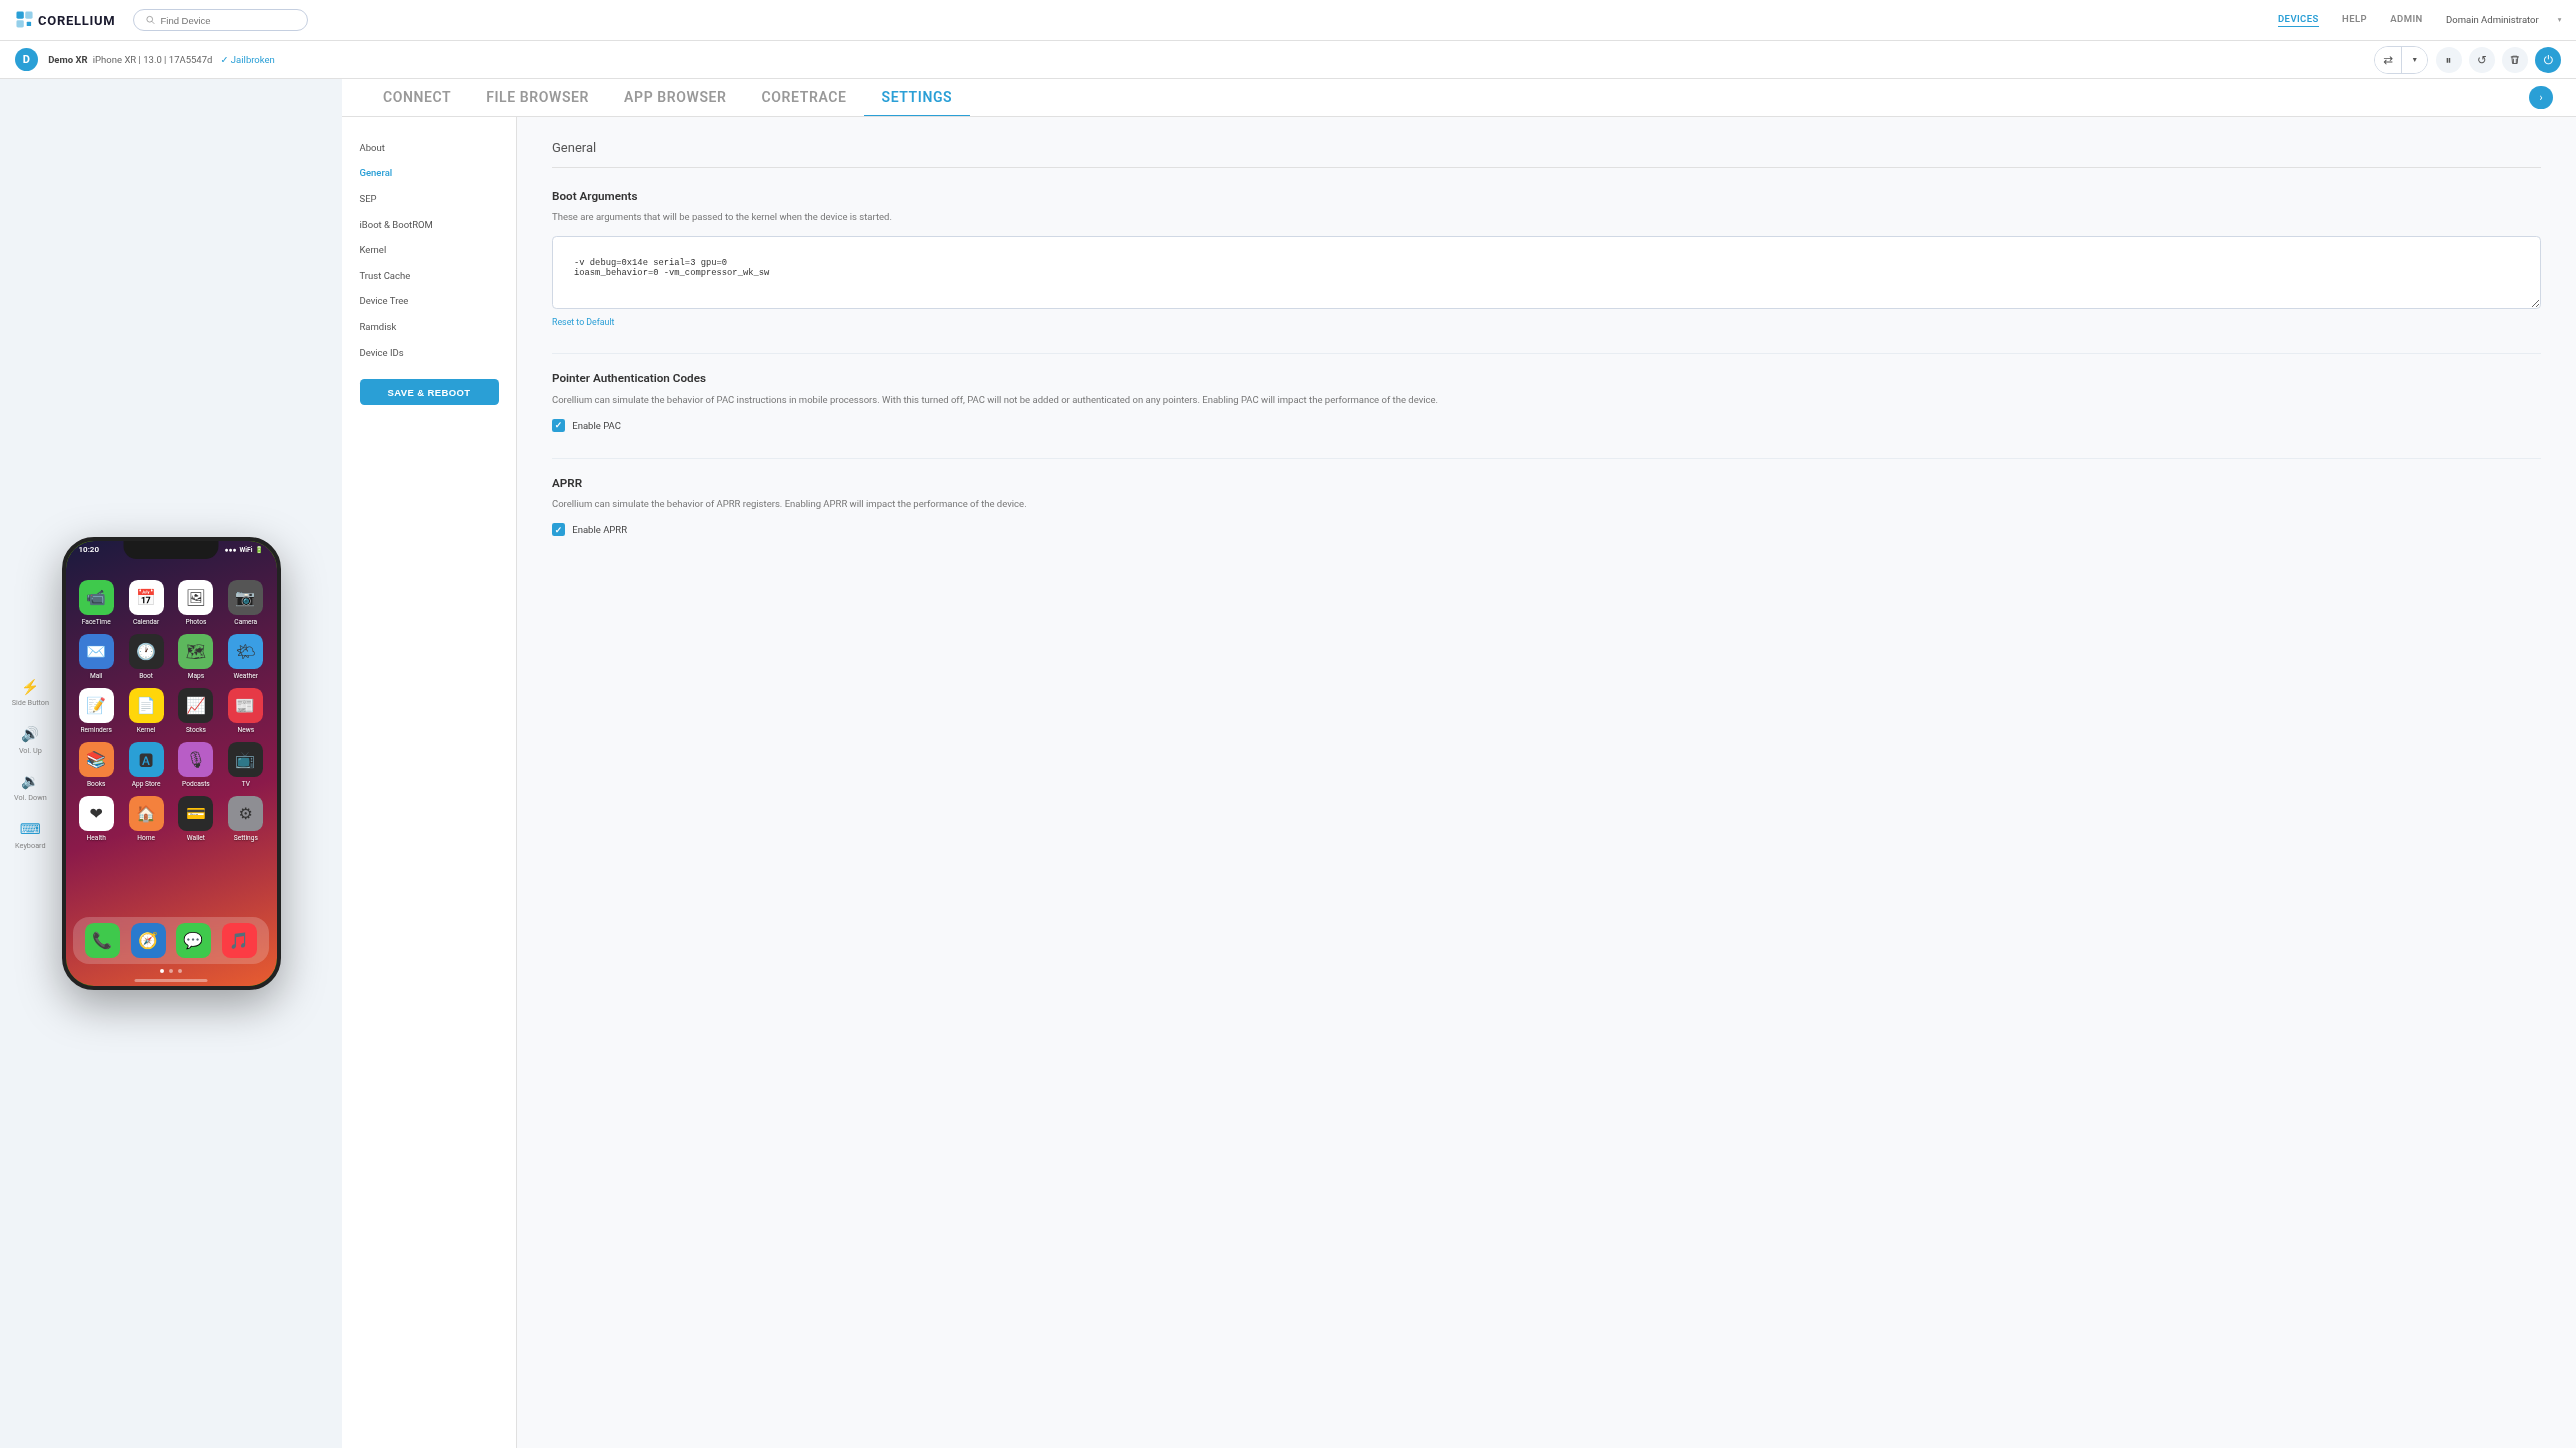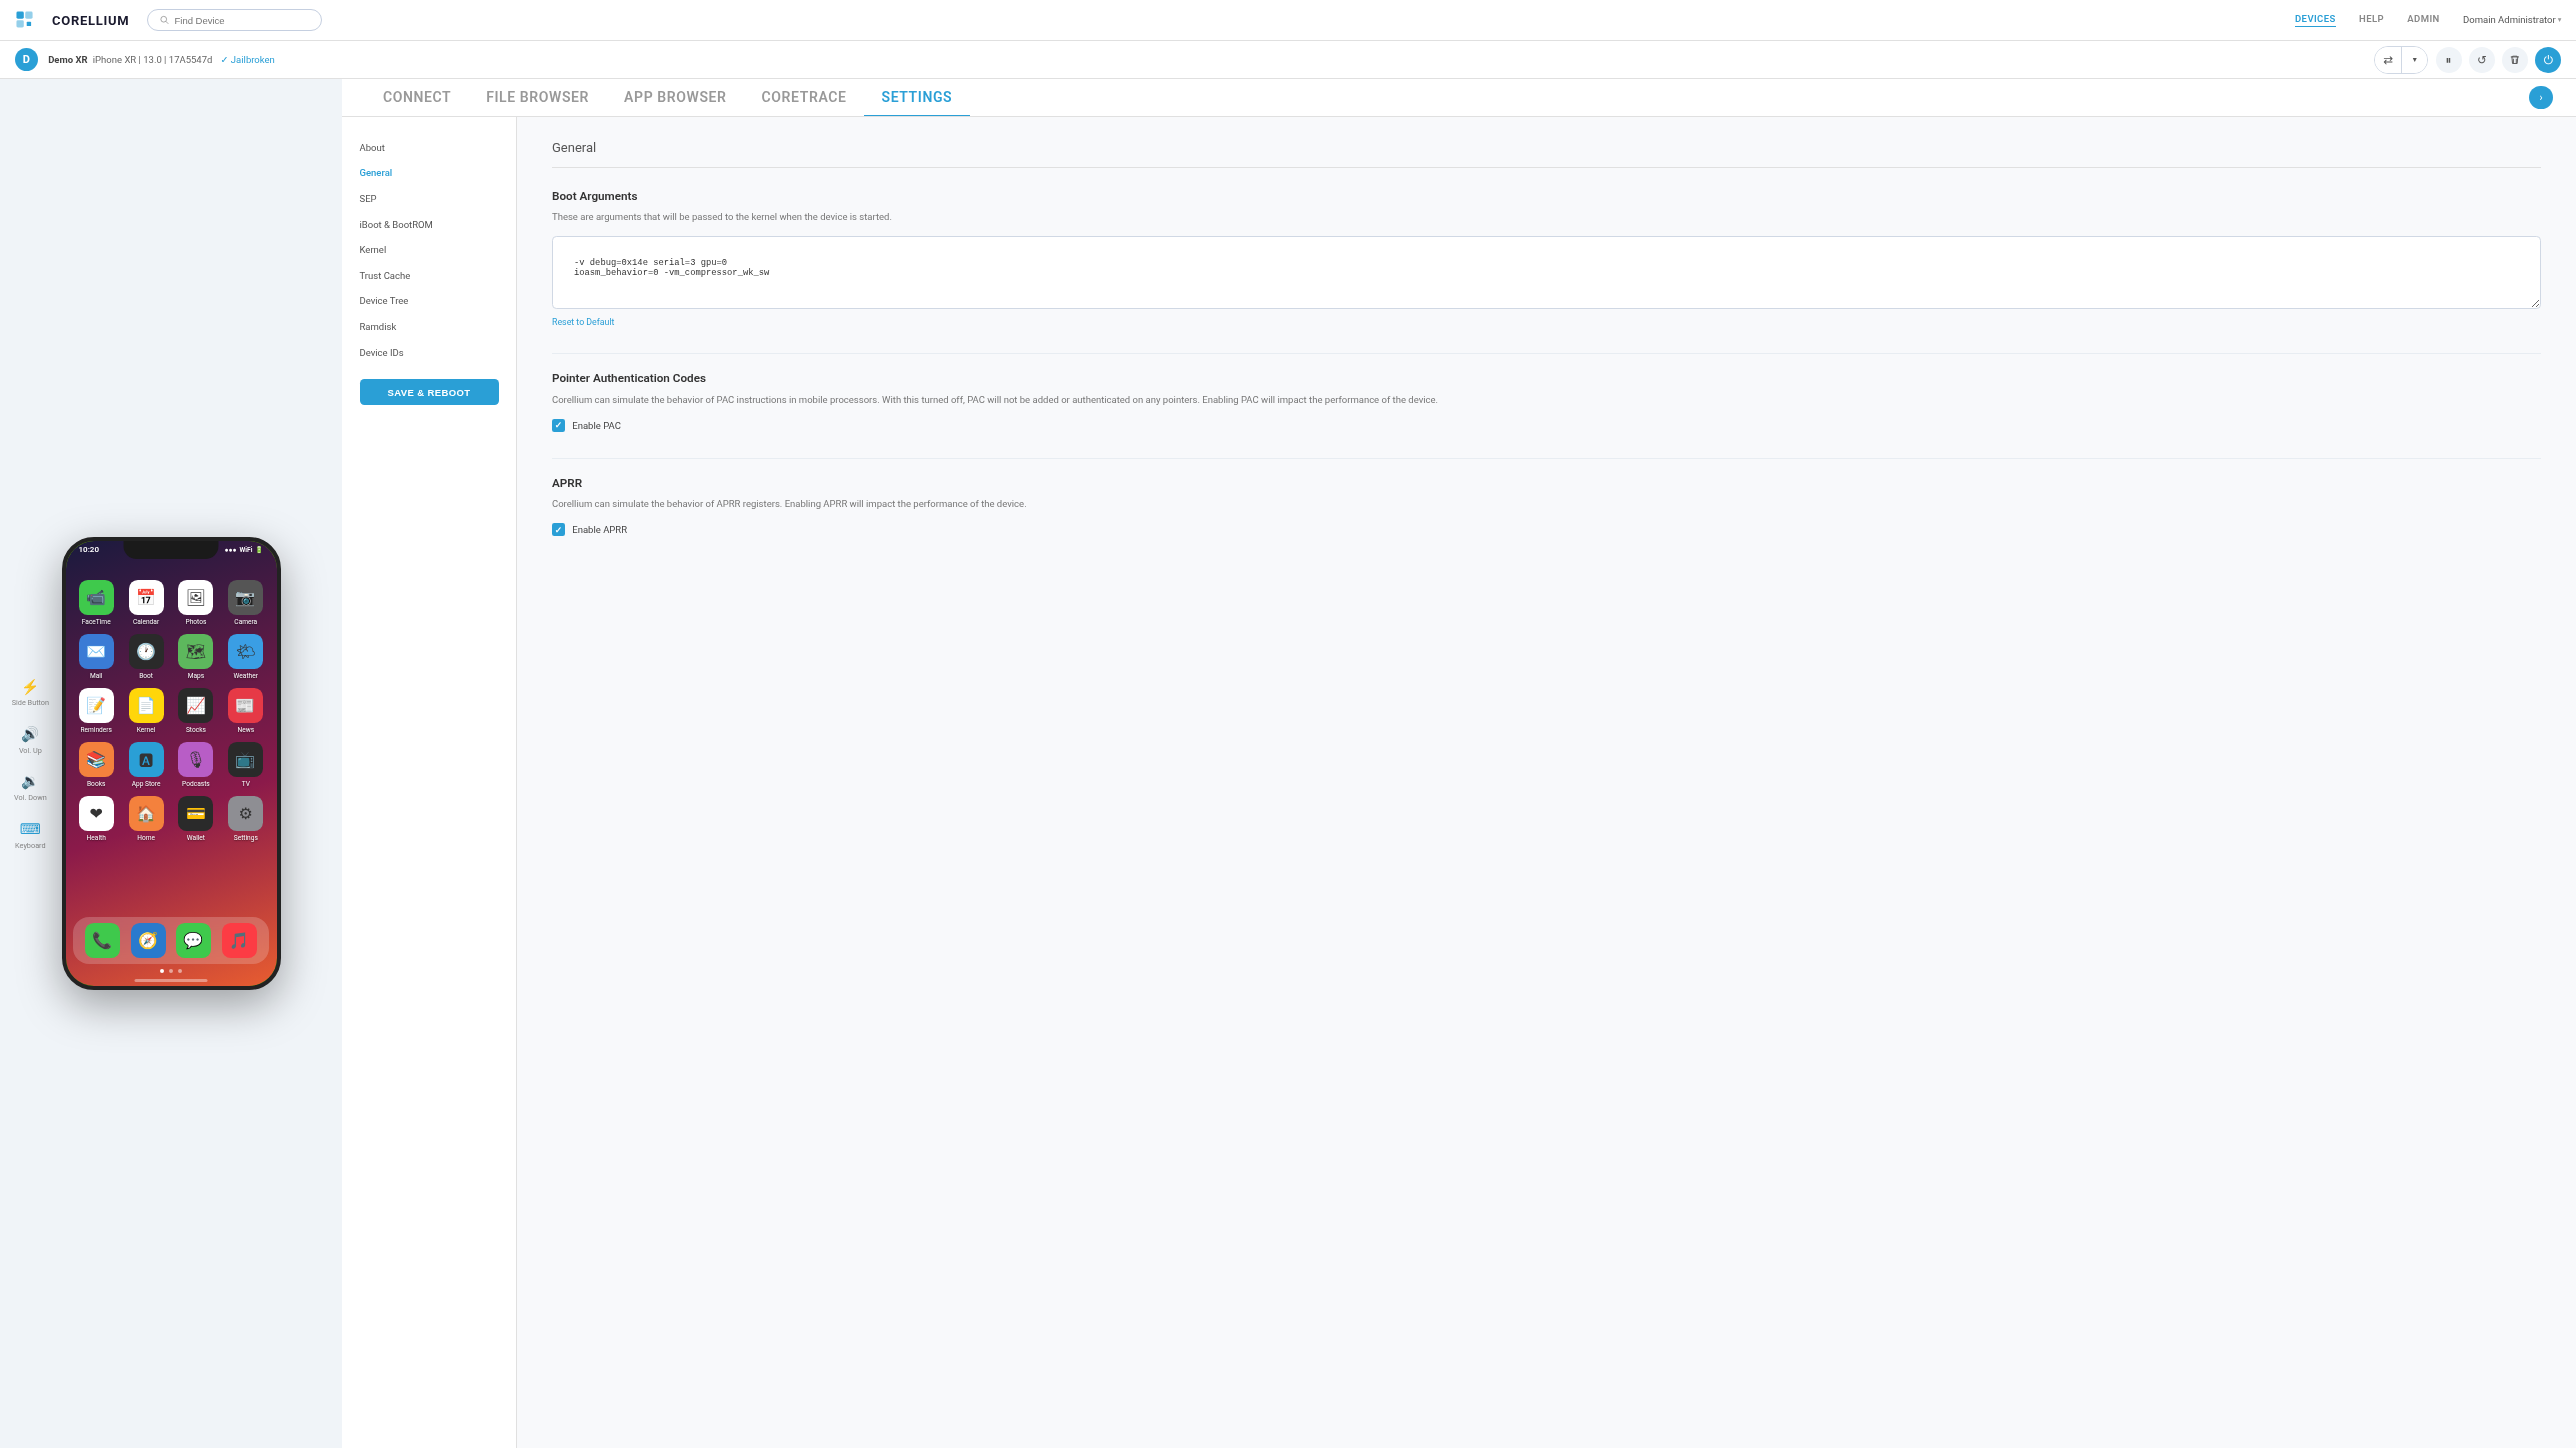--- a/index.html
+++ b/index.html
@@ -3,32 +3,32 @@
   <meta charset="utf-8">
   <style>
     * { box-sizing: border-box; margin: 0; padding: 0; }
     body { font-family: -apple-system, BlinkMacSystemFont, 'Segoe UI', Roboto, sans-serif; background: #f5f7fa; color: #333; font-size: 10.2px; }
 
     
     .top-nav {
       display: flex; align-items: center; background: #fff; border-bottom: 0.7px solid #e0e0e0;
       padding: 0 14.6px; height: 41px; position: relative; z-index: 10;
     }
-    .logo { display: flex; align-items: center; gap: 17px; margin-right: 17.5px; }
+    .logo { display: flex; align-items: center; gap: 3px; margin-right: 17.5px; }
     .logo-icon { width: 20.5px; height: 20.5px; }
     .logo-text { font-size: 13px; font-weight: 700; color: #1a1a2e; letter-spacing: 0.7px; }
     .search-bar {
       display: flex; align-items: center; border: 1.1px solid #c5cfe0; border-radius: 17.5px;
       padding: 4.4px 11.7px; gap: 5.8px; width: 175px; background: #fff;
     }
     .search-bar input { border: none; outline: none; font-size: 9.5px; color: #555; width: 100%; background: transparent; }
     .nav-right { margin-left: auto; display: flex; align-items: center; gap: 23.4px; }
     .nav-link { font-size: 9.5px; font-weight: 600; color: #888; cursor: pointer; letter-spacing: 0.4px; text-decoration: none; padding-bottom: 2.9px; }
     .nav-link.active { color: #2a9fd6; border-bottom: 1.5px solid #2a9fd6; }
-    .nav-user { font-size: 9.5px; color: #555; cursor: pointer; display: flex; align-items: center; gap: 2px; }
+    .nav-user { font-size: 9.5px; color: #555; cursor: pointer; display: flex; align-items: center; gap: 19px; }
     .nav-chevron { font-size: 7.3px; color: #999; }
 
     
     .device-header {
       display: flex; align-items: center; background: #fff; border-bottom: 0.7px solid #e0e0e0;
       padding: 0 14.6px; height: 38px;
     }
     .device-badge {
       width: 23.4px; height: 23.4px; background: #2a9fd6; border-radius: 50%;
       display: flex; align-items: center; justify-content: center;

